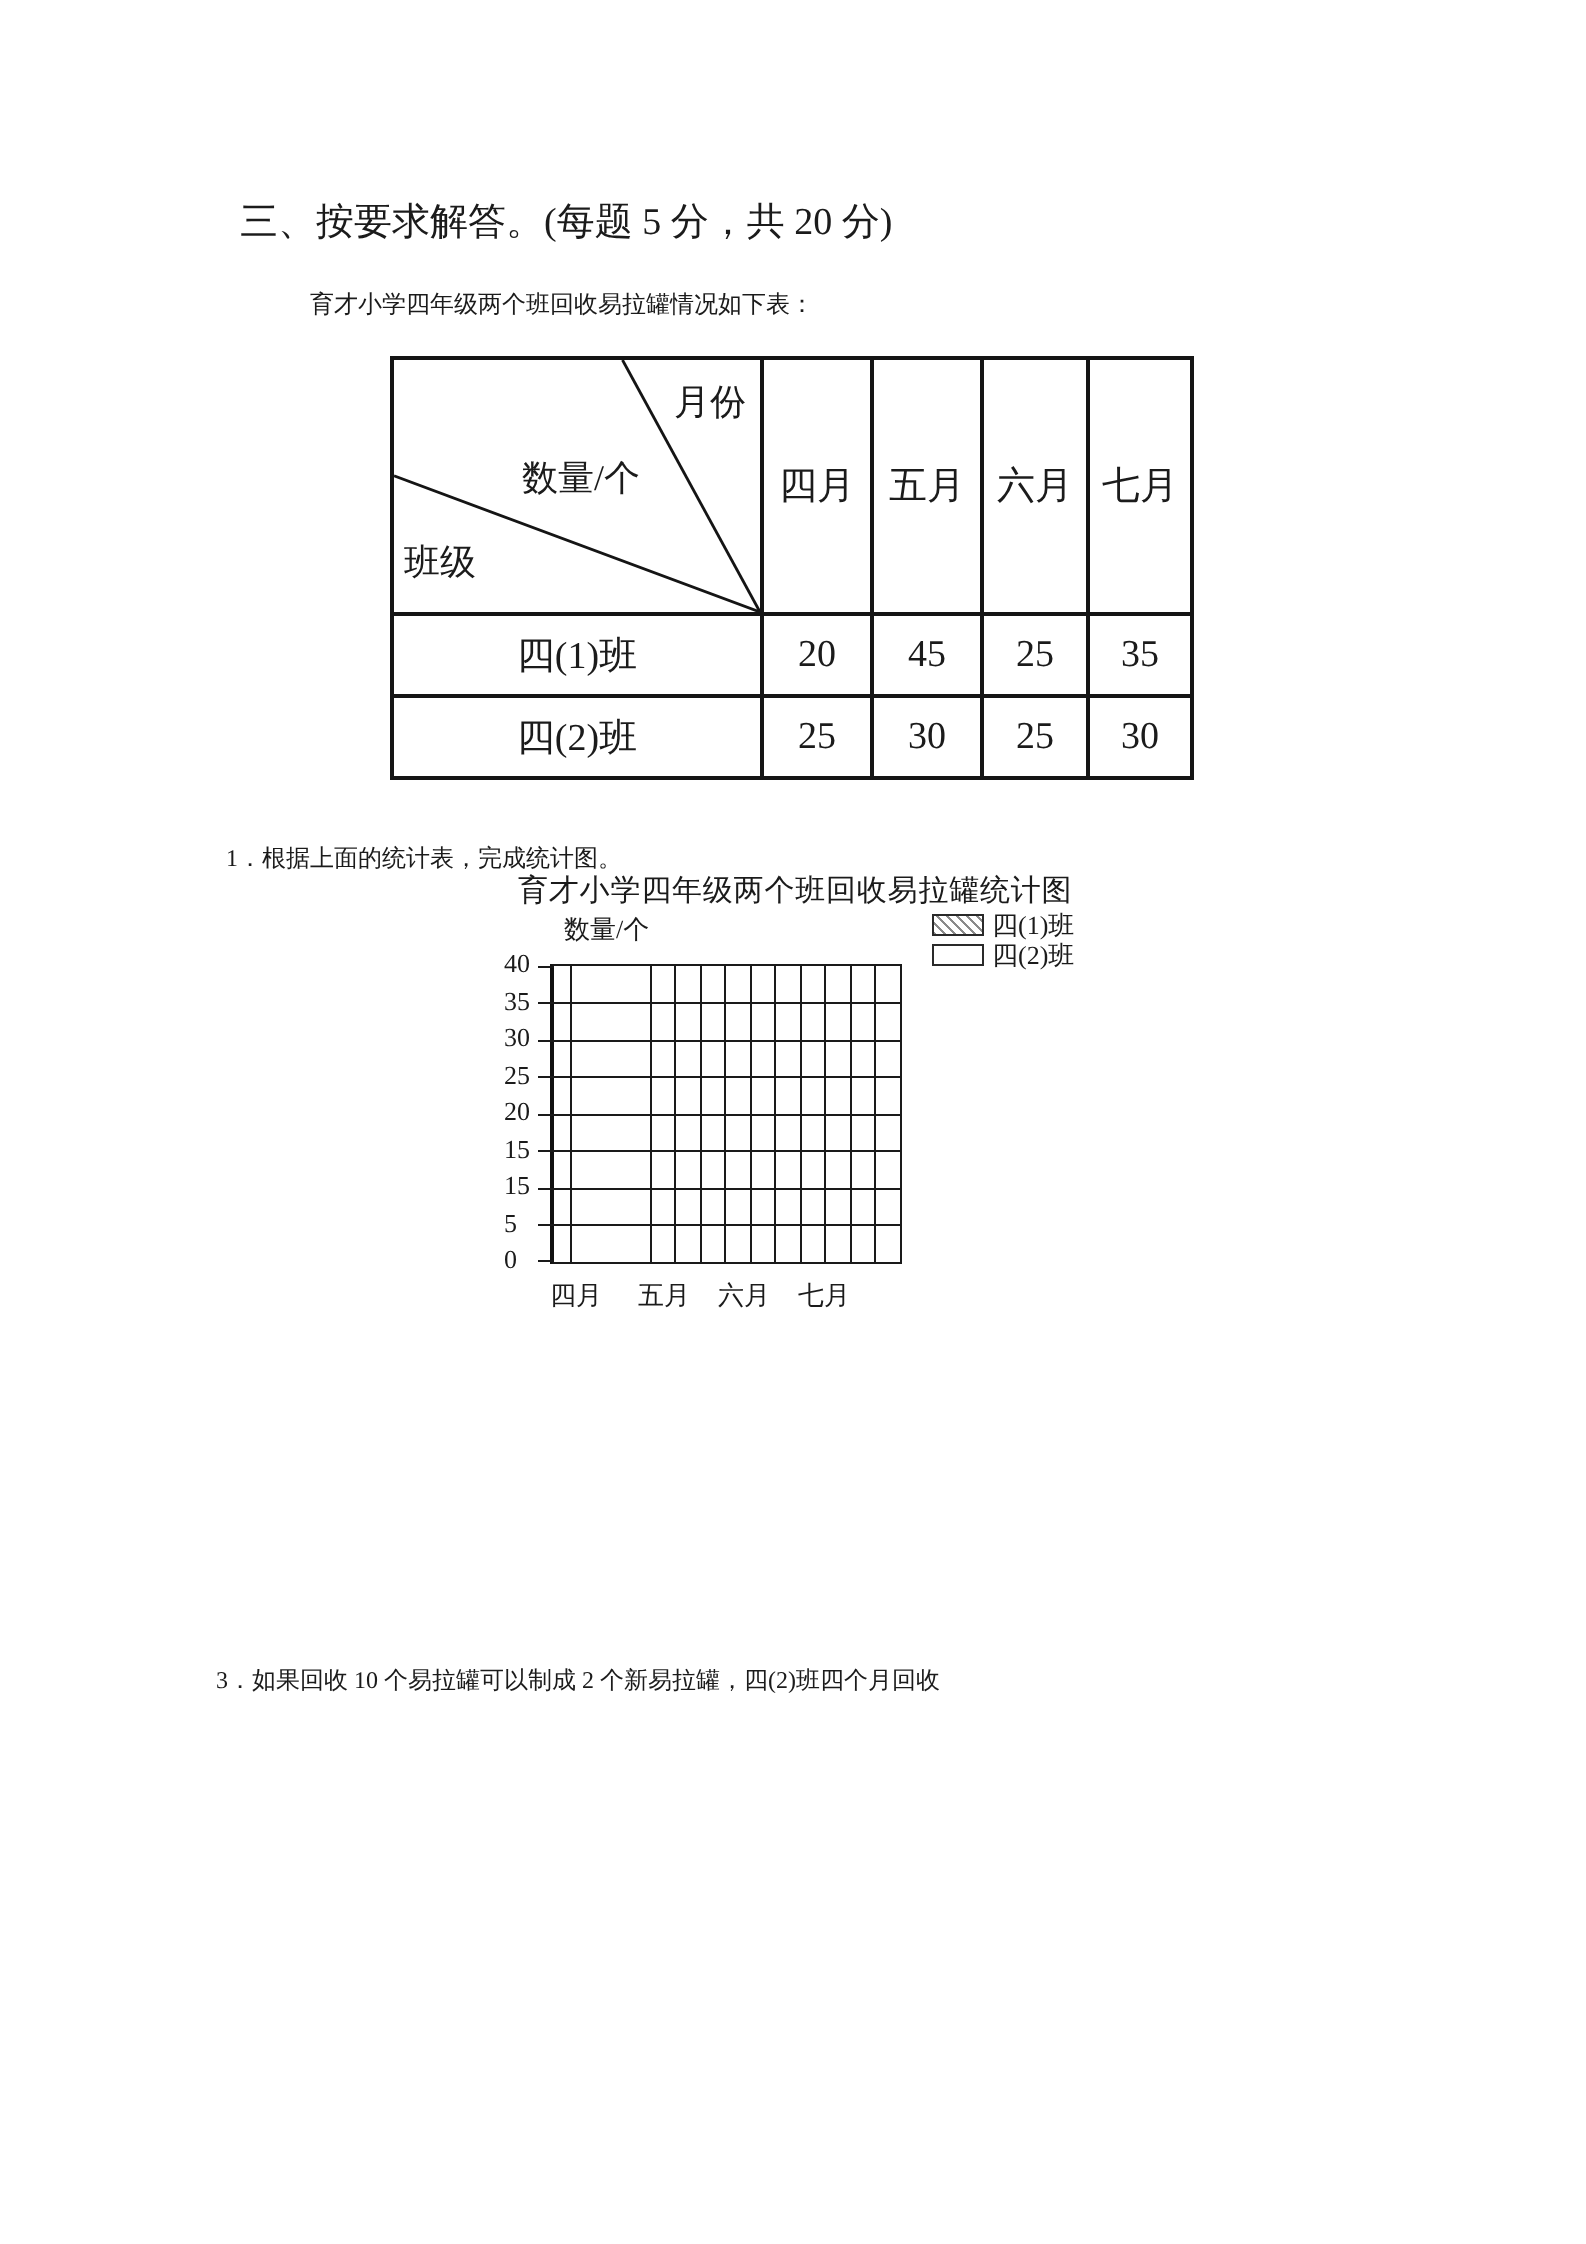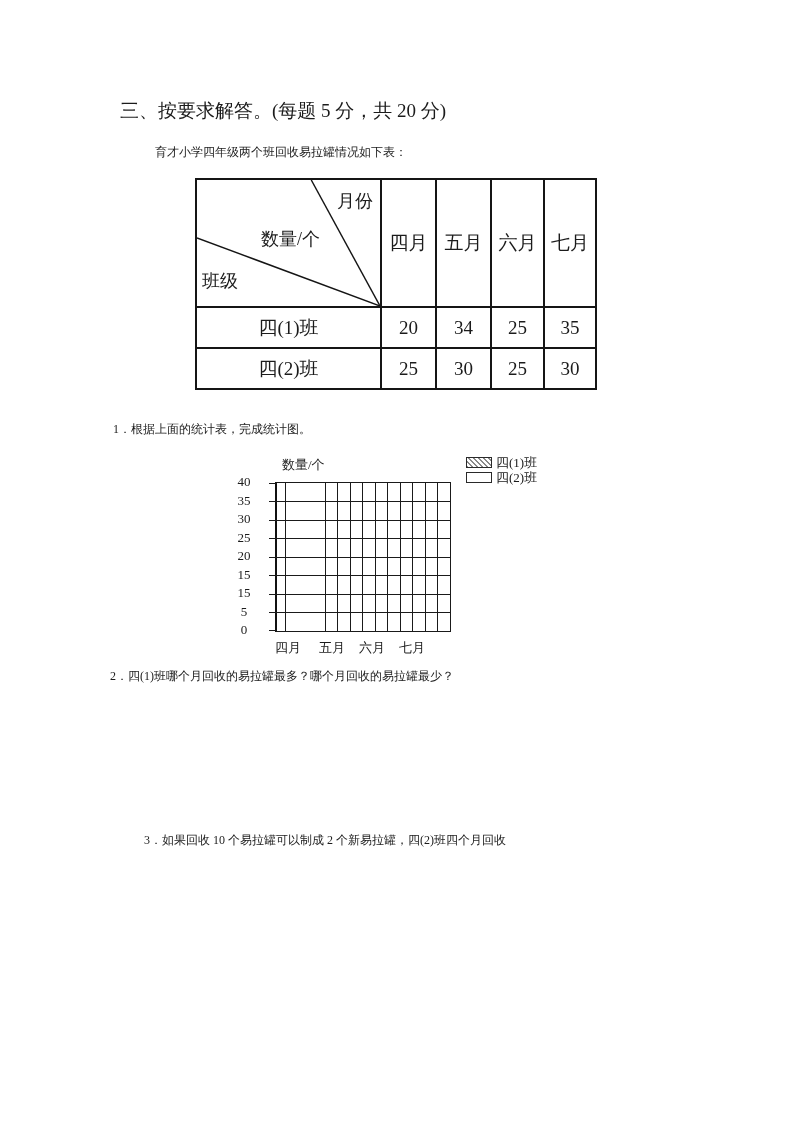--- a/index.html
+++ b/index.html
@@ -20,21 +20,21 @@
   .corner-label{position:absolute;font-size:18px;white-space:nowrap;}
 
   
   .chart-title{position:absolute;left:259px;top:436px;font-size:15px;letter-spacing:.4px;white-space:nowrap;}
   .chart-ylabel{position:absolute;left:282px;top:456px;font-size:13px;white-space:nowrap;}
   .plot{position:absolute;left:275px;top:482px;width:173px;height:148px;
         border:1px solid #1a1a1a;border-left:2px solid #111;box-sizing:content-box;background:#fff;}
   .gl-h{position:absolute;left:0;width:173px;height:1px;background:#1a1a1a;}
   .gl-v{position:absolute;top:0;width:1px;height:148px;background:#1a1a1a;}
   .tick{position:absolute;left:-8px;width:8px;height:1px;background:#1a1a1a;}
-  .ytick{position:absolute;left:228px;width:32px;text-align:center;font-size:13px;}
+  .ytick{position:absolute;left:252px;width:32px;text-align:left;font-size:13px;}
   .xtick{position:absolute;top:639px;width:36px;text-align:center;font-size:13px;}
   .legend{position:absolute;left:466px;top:456px;}
   .legend-row{display:flex;align-items:center;height:13px;margin-bottom:2px;}
   .legend-swatch{width:24px;height:9px;border:1.5px solid #2a2a2a;background:#fff;}
   .legend-swatch.hatched{background:repeating-linear-gradient(45deg,#8a8a8a 0 1px,#ffffff 1px 3.5px);}
   .legend-label{font-size:13px;margin-left:4px;white-space:nowrap;}
 </style>
 </head>
 <body>
 
@@ -63,36 +63,37 @@
         <span class="corner-label" style="left:5px;top:89px;">班级</span>
       </td>
       <td>四月</td>
       <td>五月</td>
       <td>六月</td>
       <td>七月</td>
     </tr>
     <tr style="height:41px">
       <td>四(1)班</td>
       <td>20</td>
-      <td>34</td>
+      <td>45</td>
       <td>25</td>
       <td>35</td>
     </tr>
     <tr style="height:41px">
       <td>四(2)班</td>
       <td>25</td>
       <td>30</td>
       <td>25</td>
       <td>30</td>
     </tr>
   </tbody>
     </table>
 
   <div class="txt body-line" style="left:113px;top:401px;margin-top:20px;">1．根据上面的统计表，完成统计图。</div>
 
+  <div class="chart-title">育才小学四年级两个班回收易拉罐统计图</div>
   <div class="chart-ylabel">数量/个</div>
 
   <div class="plot">
 
     <div class="gl-h" style="top:18px"></div>
     <div class="gl-h" style="top:37px"></div>
     <div class="gl-h" style="top:55px"></div>
     <div class="gl-h" style="top:74px"></div>
     <div class="gl-h" style="top:92px"></div>
     <div class="gl-h" style="top:111px"></div>
@@ -140,17 +141,16 @@
     <div class="legend-row">
       <span class="legend-swatch hatched"></span>
       <span class="legend-label">四(1)班</span>
     </div>
     <div class="legend-row">
       <span class="legend-swatch"></span>
       <span class="legend-label">四(2)班</span>
     </div>
   </div>
 
-  <div class="txt body-line" style="left:110px;top:668px;">2．四(1)班哪个月回收的易拉罐最多？哪个月回收的易拉罐最少？</div>
 
-  <div class="txt body-line" style="left:108px;top:832px;margin-left:36px;">3．如果回收 10 个易拉罐可以制成 2 个新易拉罐，四(2)班四个月回收</div>
+  <div class="txt body-line" style="left:108px;top:832px;">3．如果回收 10 个易拉罐可以制成 2 个新易拉罐，四(2)班四个月回收</div>
 
 </div>
 
 </body></html>

